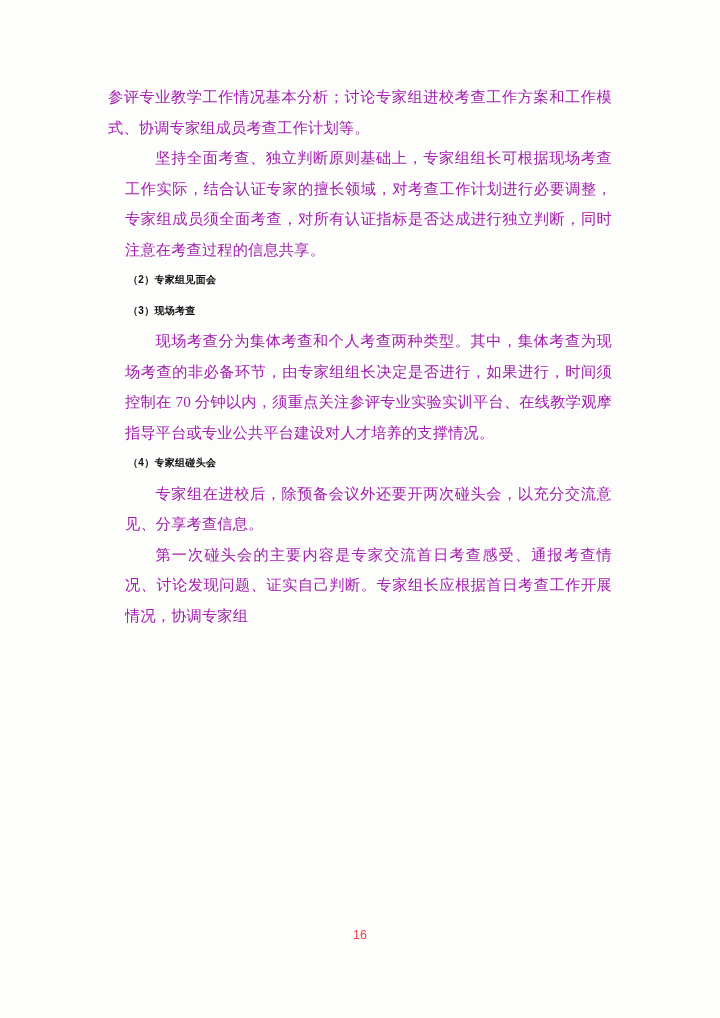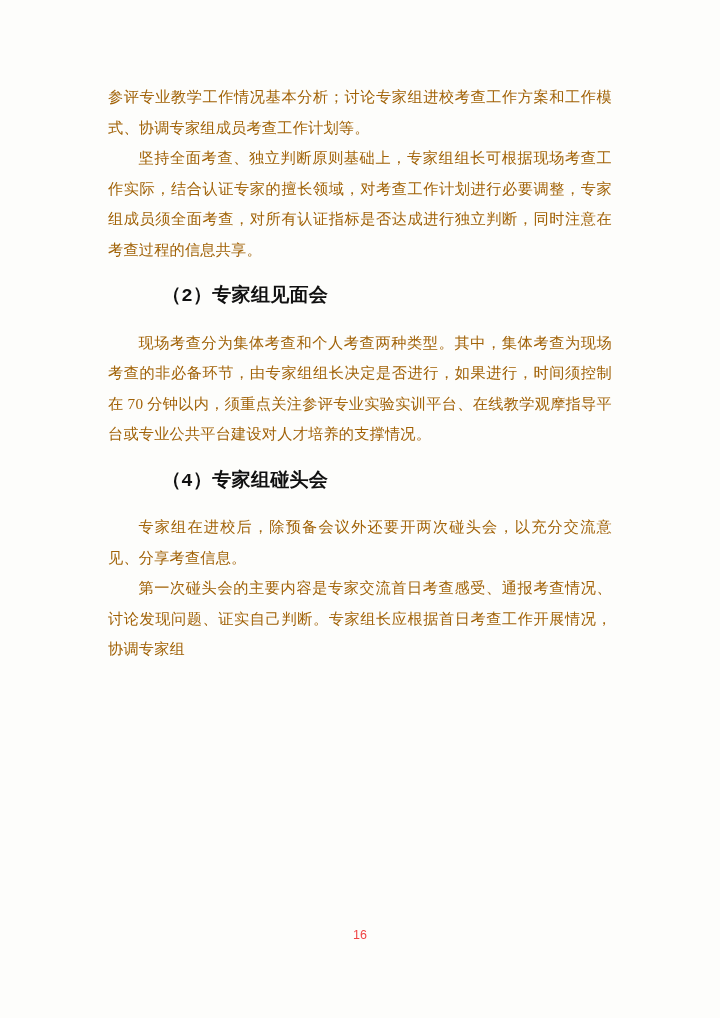--- a/index.html
+++ b/index.html
@@ -21,37 +21,38 @@
   }
   .content {
     position: absolute;
     left: 108px;
     top: 82px;
     width: 504px;
   }
   .para {
     font-size: 15.2px;
     line-height: 30.5px;
-    color: #a16207;
+    color: #a21caf;
     text-align: justify;
     text-justify: inter-ideograph;
     margin: 0;
     letter-spacing: 0.2px;
   }
   .indent {
     text-indent: 2em;
+    margin-left: 17px;
   }
   .heading {
-    font-size: 19px;
+    font-size: 10px;
     line-height: 30.5px;
     color: #111;
     font-weight: bold;
     text-indent: 2em;
-    margin: 16px;
-    font-family: Liberation Mono, monospace;
+    margin: 0;
+    font-family: Liberation Sans, sans-serif;
     letter-spacing: 0.3px;
   }
   .page-number {
     position: absolute;
     left: 0;
     right: 0;
     top: 928px;
     text-align: center;
     font-size: 12.5px;
     color: #ef4444;
@@ -60,20 +61,21 @@
 </style>
 </head>
 <body>
 
 <div class="page">
   <div class="content">
 
     <p class="para">参评专业教学工作情况基本分析；讨论专家组进校考查工作方案和工作模式、协调专家组成员考查工作计划等。</p>
     <p class="para indent">坚持全面考查、独立判断原则基础上，专家组组长可根据现场考查工作实际，结合认证专家的擅长领域，对考查工作计划进行必要调整，专家组成员须全面考查，对所有认证指标是否达成进行独立判断，同时注意在考查过程的信息共享。</p>
     <p class="heading">（2）专家组见面会</p>
+    <p class="heading">（3）现场考查</p>
     <p class="para indent">现场考查分为集体考查和个人考查两种类型。其中，集体考查为现场考查的非必备环节，由专家组组长决定是否进行，如果进行，时间须控制在 70 分钟以内，须重点关注参评专业实验实训平台、在线教学观摩指导平台或专业公共平台建设对人才培养的支撑情况。</p>
     <p class="heading">（4）专家组碰头会</p>
     <p class="para indent">专家组在进校后，除预备会议外还要开两次碰头会，以充分交流意见、分享考查信息。</p>
     <p class="para indent">第一次碰头会的主要内容是专家交流首日考查感受、通报考查情况、讨论发现问题、证实自己判断。专家组长应根据首日考查工作开展情况，协调专家组</p>
 
   </div>
 
   <div class="page-number">16</div>
 </div>
 

